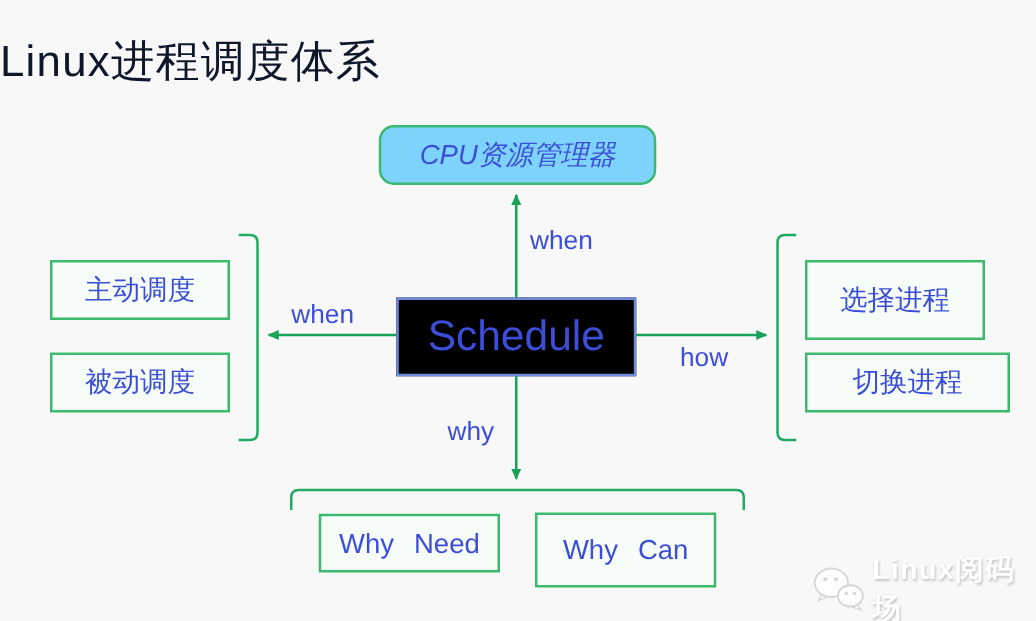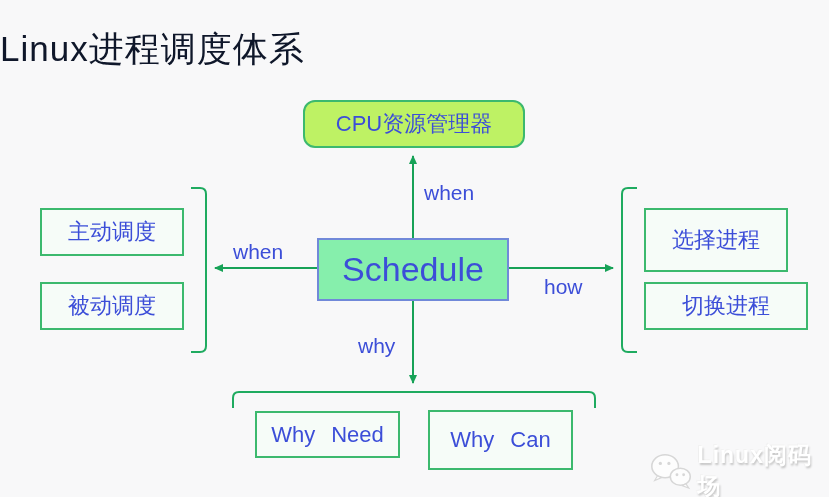--- a/index.html
+++ b/index.html
@@ -31,26 +31,27 @@
     box-sizing:border-box;
     display:flex;align-items:center;justify-content:center;
     color:#3c4ed8;
     font-size:22px;
     background:#f6fcf8;
     border:2px solid #3cb96e;
   }
   .node-top{
     left:303px;top:100px;width:222px;height:48px;
     border-radius:12px;
-    background:#bef264;
+    background:#7dd3fc;
+    font-style:italic;
   }
   .node-center{
     left:317px;top:238px;width:192px;height:63px;
     border:2px solid #7189d9;
-    background:#86efac;
+    background:#000000;
     font-size:34px;
   }
   .node-when-0{left:40px;top:208px;width:144px;height:48px;}
   .node-when-1{left:40px;top:282px;width:144px;height:48px;}
   .node-how-0{left:644px;top:208px;width:144px;height:64px;}
   .node-how-1{left:644px;top:282px;width:164px;height:48px;}
   .node-why-0{left:255px;top:411px;width:145px;height:47px;word-spacing:0.45em;text-align:center;}
   .node-why-1{left:428px;top:410px;width:145px;height:60px;word-spacing:0.45em;}
   .edge-label{
     position:absolute;

